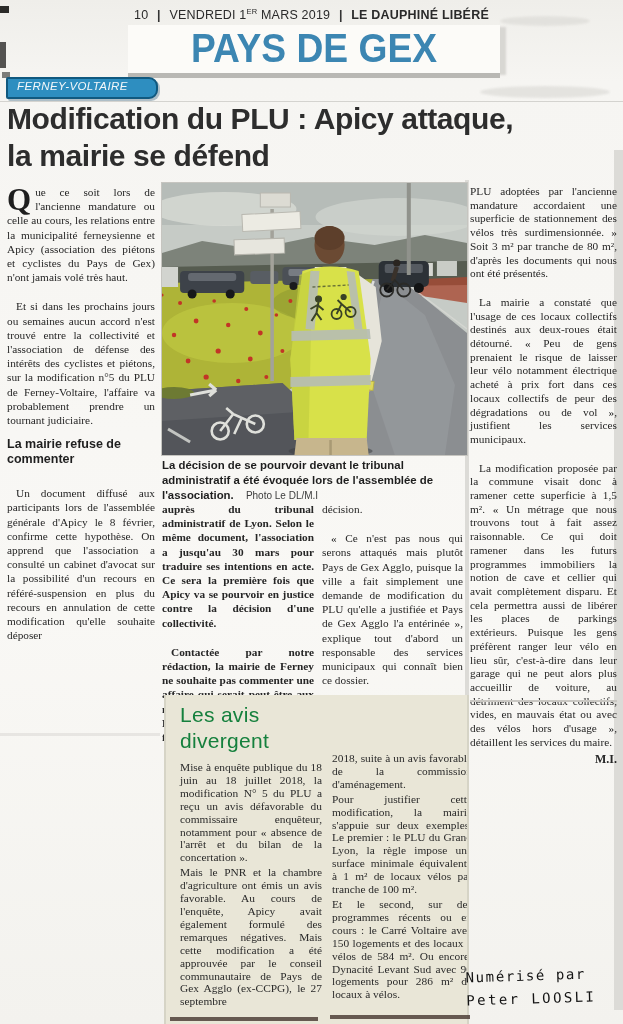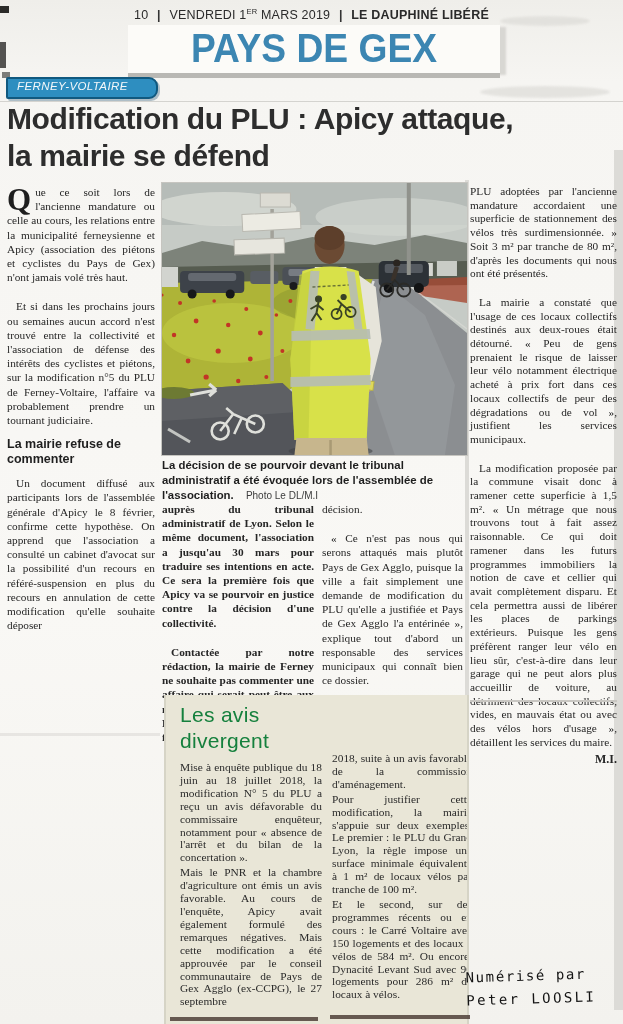--- a/index.html
+++ b/index.html
@@ -33,21 +33,21 @@
 
   
   .col{position:absolute;text-align:justify;font-size:11.3px;line-height:14.2px;}
   .col p{margin:0;}
   .col p.ind{text-indent:9px;}
   .col p.sp{margin-top:15px;}
   .intro{font-family:"Liberation Sans",sans-serif;font-weight:700;font-size:11.8px;
          line-height:13.5px;text-align:left;letter-spacing:-.1px;color:#1f1f1f;margin:0 0 9px 0;}
   .dropcap{float:left;font-weight:700;font-size:31px;line-height:26px;padding:2px 4px 0 0;color:#1e1e1e;}
   .subhead{font-family:"Liberation Sans",sans-serif;font-weight:700;font-size:12.5px;
-           line-height:14.5px;text-align:left;margin:10px 0 10px 0;color:#1f1f1f;}
+           line-height:14.5px;text-align:left;margin:10px 0 20px 0;color:#1f1f1f;}
   .byline{font-family:"Liberation Serif",serif;font-weight:700;font-size:12px;
           text-align:right;margin-top:4px;}
 
   
   .photo{left:161px;top:182px;width:305px;height:272px;border:1px solid #c6c5c0;background:#aeb2ac;}
   .photo svg{display:block;width:100%;height:100%;}
   .caption{left:162px;top:458px;width:302px;font-family:"Liberation Sans",sans-serif;
            font-size:11.4px;line-height:15px;text-align:left;color:#1e1e1e;}
   .caption .cap-bold{font-weight:700;}
   .caption .cap-credit{font-weight:400;font-size:10px;color:#3d3d3d;margin-left:9px;}

